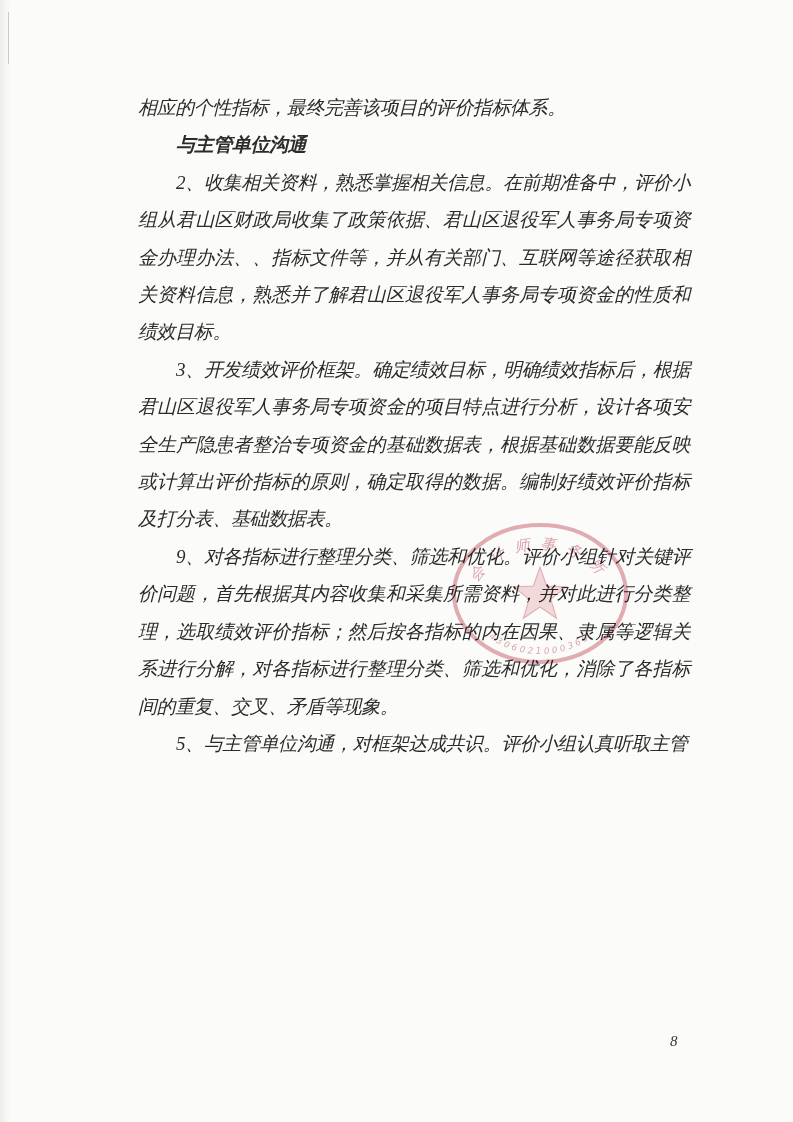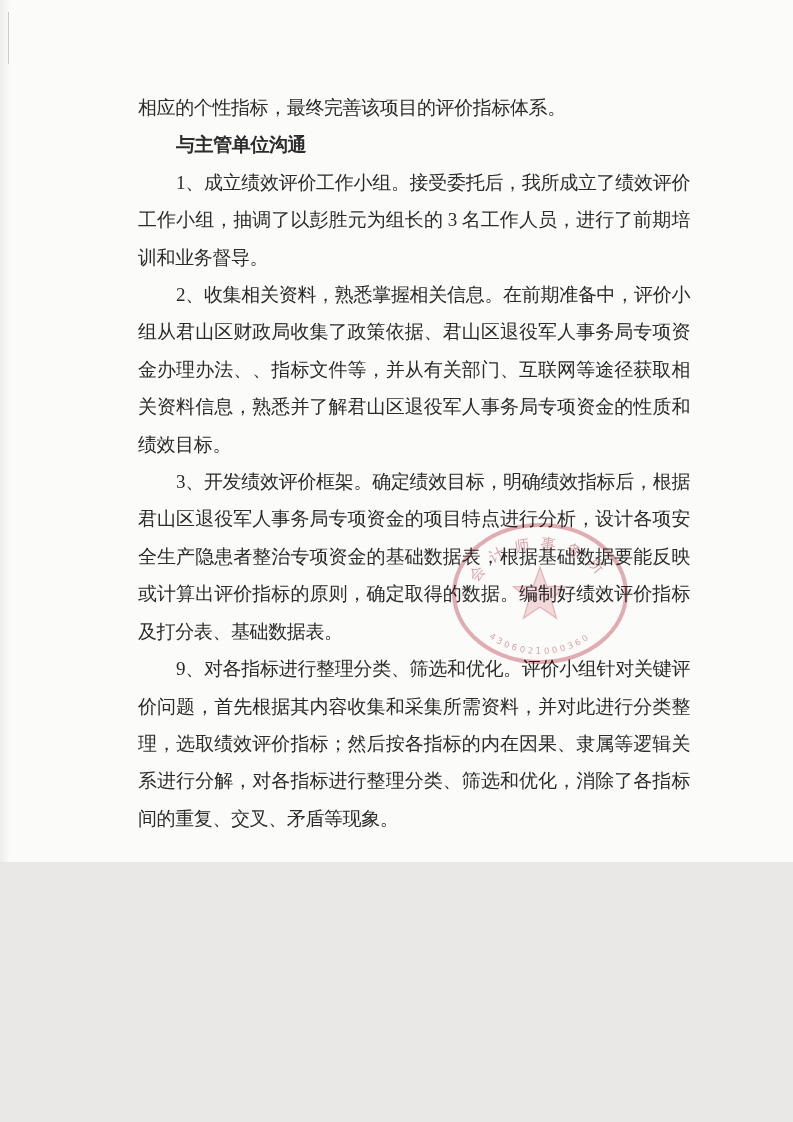--- a/index.html
+++ b/index.html
@@ -4,25 +4,26 @@
 <style>
   html, body {
     margin: 0;
     padding: 0;
     background: #e9e8e6;
     font-family: "Liberation Serif", "DejaVu Serif", serif;
   }
   .page {
     position: relative;
     width: 793px;
-    height: 862px;
+    height: 1122px;
     margin: 0 auto;
     background: #fbfbf9;
     overflow: hidden;
     box-sizing: border-box;
+    font-style: italic;
   }
   
   .scan-edge-left {
     position: absolute;
     left: 0; top: 0;
     width: 10px; height: 100%;
     background: linear-gradient(to right, #e3e2df, rgba(251,251,249,0));
     opacity: .55;
   }
   .scan-line {
@@ -106,24 +107,24 @@
 <body>
 
 <div class="page">
 
   <div class="scan-edge-left"></div>
   <div class="scan-line"></div>
 
   <div class="content">
     <p class="no-indent">相应的个性指标，最终完善该项目的评价指标体系。</p>
     <p class="heading">与主管单位沟通</p>
-    <p>1、成立绩效评价工作小组。接受委托后，我所成立了绩效评价工作小组，抽调了以彭胜元为组长的 3 名工作人员，进行了前期培训和业务督导。</p>
     <p>2、收集相关资料，熟悉掌握相关信息。在前期准备中，评价小组从君山区财政局收集了政策依据、君山区退役军人事务局专项资金办理办法、、指标文件等，并从有关部门、互联网等途径获取相关资料信息，熟悉并了解君山区退役军人事务局专项资金的性质和绩效目标。</p>
     <p>3、开发绩效评价框架。确定绩效目标，明确绩效指标后，根据君山区退役军人事务局专项资金的项目特点进行分析，设计各项安全生产隐患者整治专项资金的基础数据表，根据基础数据要能反映或计算出评价指标的原则，确定取得的数据。编制好绩效评价指标及打分表、基础数据表。</p>
     <p>9、对各指标进行整理分类、筛选和优化。评价小组针对关键评价问题，首先根据其内容收集和采集所需资料，并对此进行分类整理，选取绩效评价指标；然后按各指标的内在因果、隶属等逻辑关系进行分解，对各指标进行整理分类、筛选和优化，消除了各指标间的重复、交叉、矛盾等现象。</p>
+    <p>5、与主管单位沟通，对框架达成共识。评价小组认真听取主管</p>
   </div>
 
   <svg class="seal" viewBox="0 0 180 144" preserveAspectRatio="none" aria-hidden="true">
     <defs>
       <path id="sealArcTop" d="M 22.3 76.7 A 68 54 0 0 1 157.7 76.7"></path>
       <path id="sealArcBottom" d="M 22.9 97.4 A 74 60 0 0 0 157.1 97.4"></path>
     </defs>
     <ellipse class="seal-ring" cx="90" cy="72" rx="86" ry="68"></ellipse>
     <polygon class="seal-star" points="90,46 96.8,64.7 116.6,65.3 100.9,77.6 106.5,96.7 90,85.5 73.5,96.7 79.1,77.6 63.4,65.3 83.2,64.7"></polygon>
     <text class="seal-arc-text">

